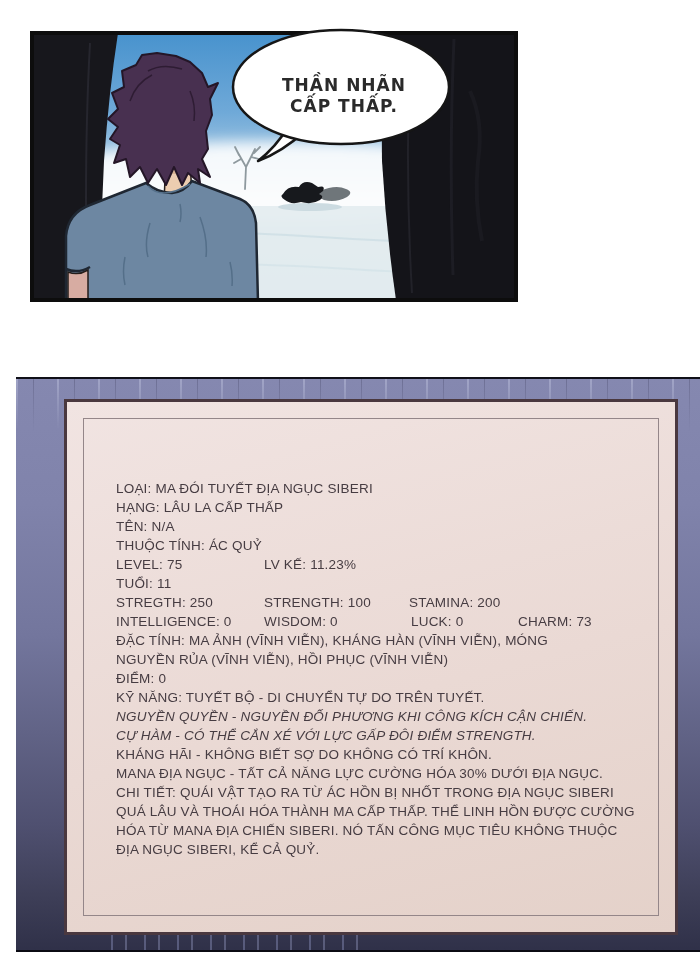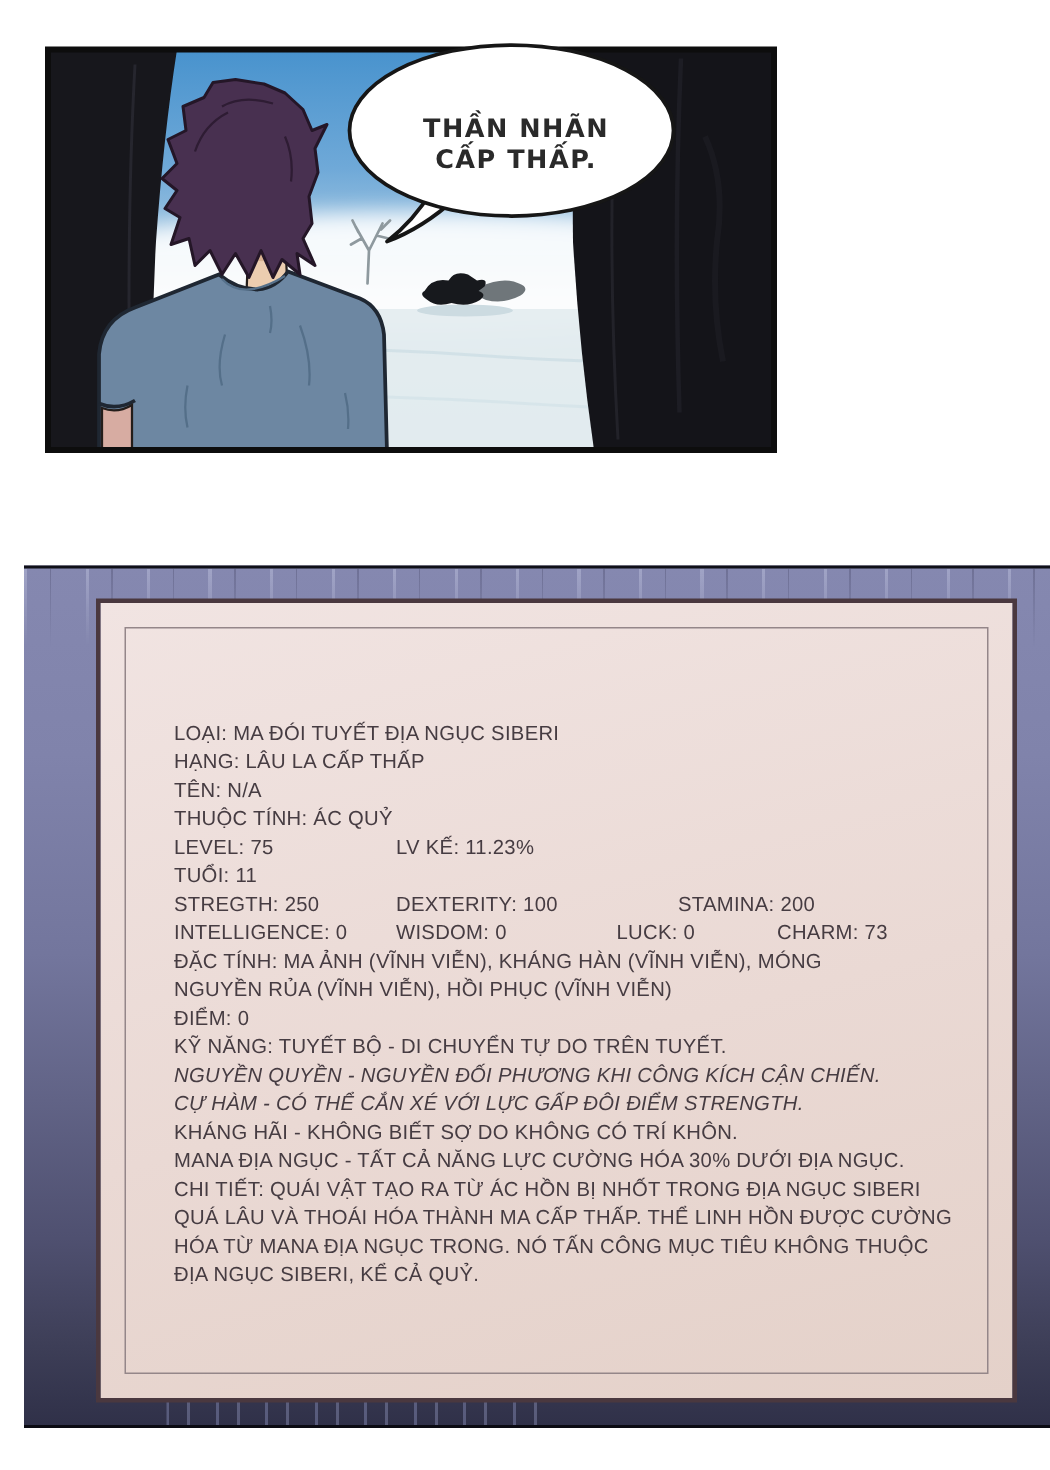--- a/index.html
+++ b/index.html
@@ -151,22 +151,22 @@
         </div>
         <div class="sline">
           <span style="left: 0px;">LEVEL: 75</span>
           <span style="left: 112px; margin-left: 36px;">LV KẾ: 11.23%</span>
         </div>
         <div class="sline">
           <span style="left: 0px;">TUỔI: 11</span>
         </div>
         <div class="sline">
           <span style="left: 0px;">STREGTH: 250</span>
-          <span style="left: 148px;">DEXTERITY: 100</span>
-          <span style="left: 293px; margin-left: 43px;">STAMINA: 200</span>
+          <span style="left: 148px;">STRENGTH: 100</span>
+          <span style="left: 293px;">STAMINA: 200</span>
         </div>
         <div class="sline">
           <span style="left: 0px;">INTELLIGENCE: 0</span>
           <span style="left: 148px;">WISDOM: 0</span>
           <span style="left: 295px; text-align: center;">LUCK: 0</span>
           <span style="left: 402px;">CHARM: 73</span>
         </div>
         <div class="sline">
           <span style="left: 0px;">ĐẶC TÍNH: MA ẢNH (VĨNH VIỄN), KHÁNG HÀN (VĨNH VIỄN), MÓNG</span>
         </div>
@@ -191,20 +191,20 @@
         <div class="sline">
           <span style="left: 0px;">MANA ĐỊA NGỤC - TẤT CẢ NĂNG LỰC CƯỜNG HÓA 30% DƯỚI ĐỊA NGỤC.</span>
         </div>
         <div class="sline">
           <span style="left: 0px;">CHI TIẾT: QUÁI VẬT TẠO RA TỪ ÁC HỒN BỊ NHỐT TRONG ĐỊA NGỤC SIBERI</span>
         </div>
         <div class="sline">
           <span style="left: 0px;">QUÁ LÂU VÀ THOÁI HÓA THÀNH MA CẤP THẤP. THỂ LINH HỒN ĐƯỢC CƯỜNG</span>
         </div>
         <div class="sline">
-          <span style="left: 0px;">HÓA TỪ MANA ĐỊA NGỤC TRONG. NÓ TẤN CÔNG MỤC TIÊU KHÔNG THUỘC</span>
+          <span style="left: 0px;">HÓA TỪ MANA ĐỊA CHIẾN SIBERI. NÓ TẤN CÔNG MỤC TIÊU KHÔNG THUỘC</span>
         </div>
         <div class="sline">
           <span style="left: 0px;">ĐỊA NGỤC SIBERI, KỂ CẢ QUỶ.</span>
         </div>
       </div>
   </div>
 </div>
 
 </body></html>

